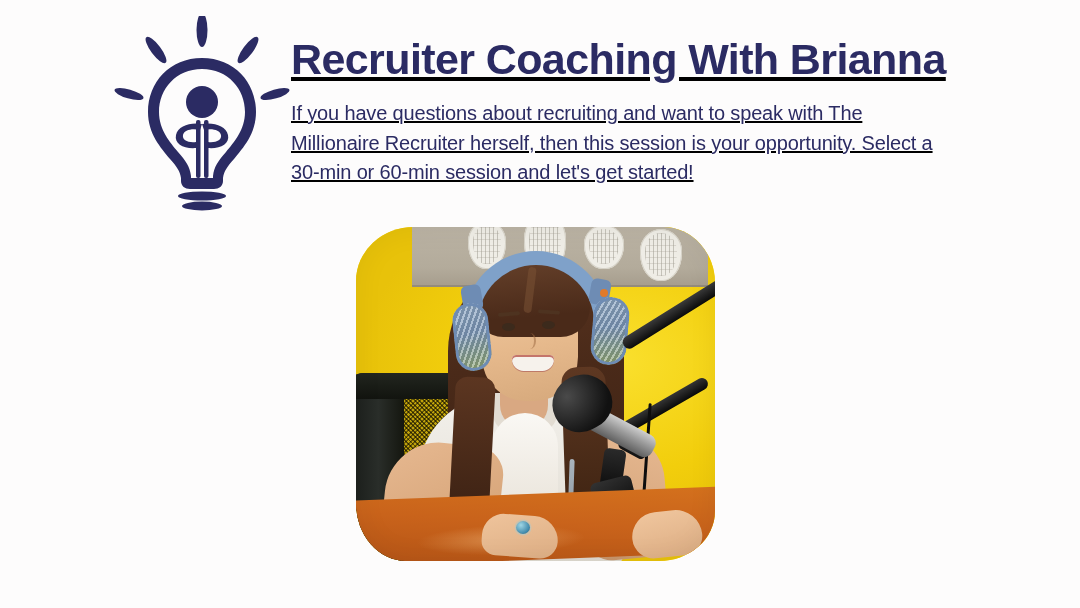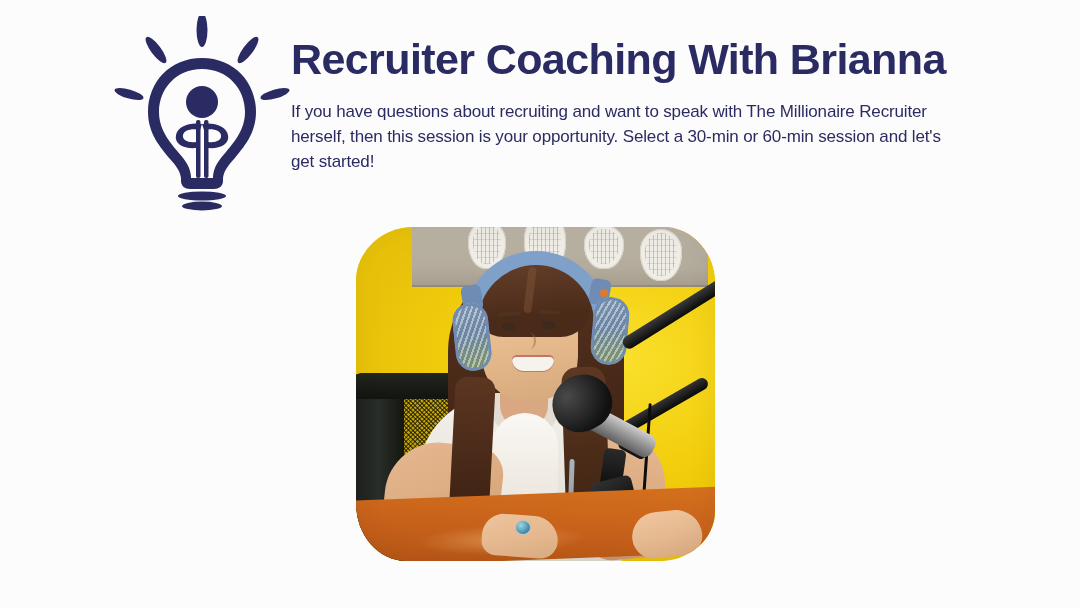--- a/index.html
+++ b/index.html
@@ -37,38 +37,39 @@
     top: 16px;
     width: 180px;
     height: 196px;
   }
 
   .header-text {
     position: absolute;
     left: 291px;
     top: 38px;
     width: 700px;
+    text-decoration: underline;
   }
 
   .page-title {
     font-family: "Liberation Sans", sans-serif;
     font-size: 43px;
     font-weight: bold;
     letter-spacing: -0.6px;
     color: #2B2B63;
     line-height: 1.0;
     margin: 0;
     white-space: nowrap;
   }
 
   .page-desc {
     margin: 0;
     margin-top: 18px;
     font-family: "Liberation Sans", sans-serif;
-    font-size: 17px;
+    font-size: 20px;
     font-weight: 500;
     color: #2B2B63;
     line-height: 1.48;
     letter-spacing: -0.15px;
     width: 662px;
   }
 
   
   .photo-wrap {
     position: absolute;

